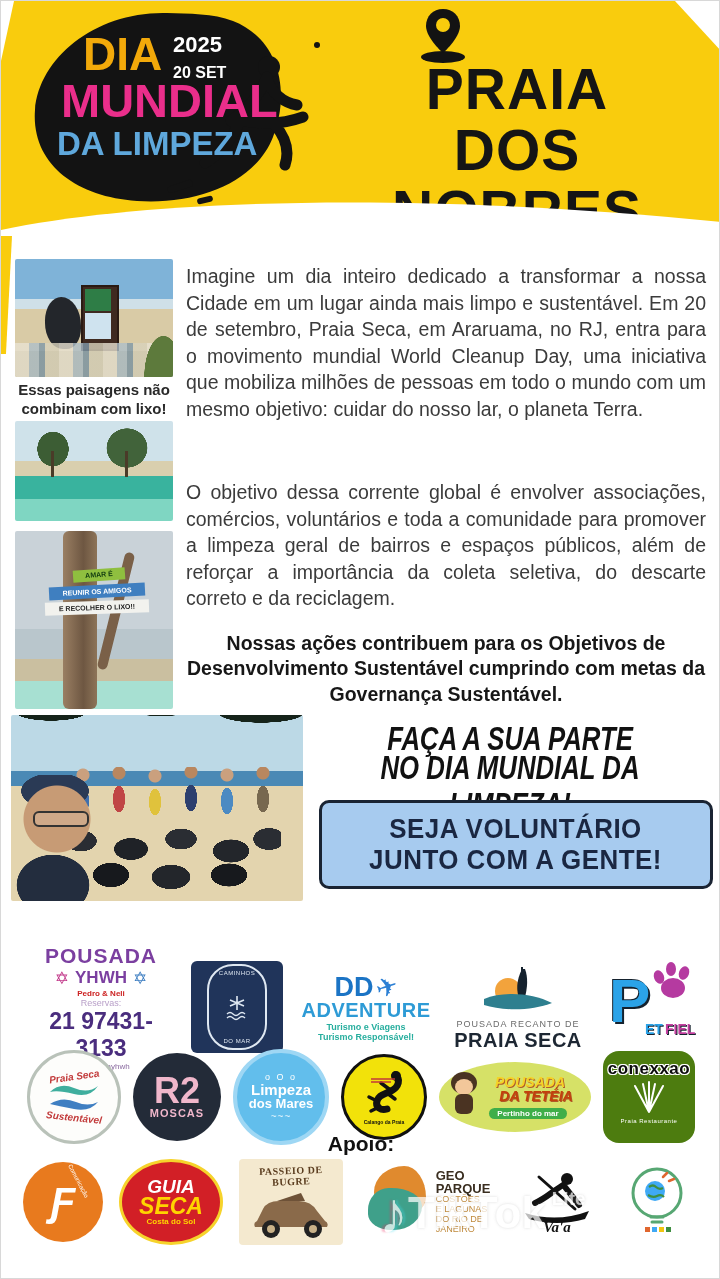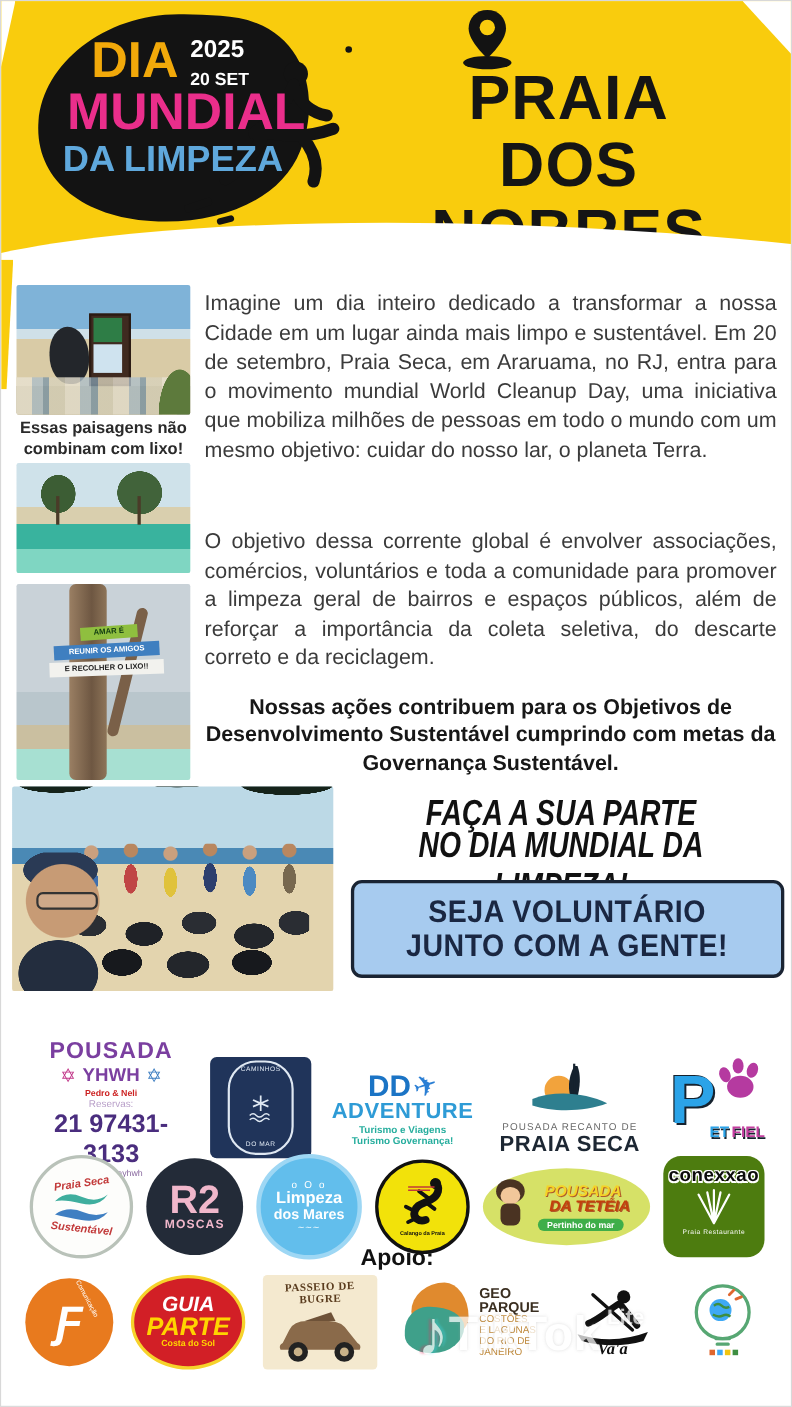--- a/index.html
+++ b/index.html
@@ -151,21 +151,21 @@
       </div>
     </div>
 
     <div class="logo-card" style="width:138px;">
       <div style="display:flex;align-items:center;gap:2px;justify-content:center;">
         <span style="font-size:27px;font-weight:900;color:#1B74C5;">DD</span>
         <span style="font-size:26px;color:#2b7fd4;transform:rotate(-18deg);display:inline-block;">✈</span>
       </div>
       <div style="font-size:20px;font-weight:900;color:#2E9BD6;letter-spacing:.5px;margin-top:-4px;">ADVENTURE</div>
       <div style="font-size:9px;font-weight:700;color:#27AE9E;">Turismo e Viagens</div>
-      <div style="font-size:9px;font-weight:700;color:#27AE9E;">Turismo Governança!</div>
+      <div style="font-size:9px;font-weight:700;color:#27AE9E;">Turismo Responsável!</div>
     </div>
 
     <div class="logo-card" style="width:138px;">
       <svg width="80" height="56" viewBox="0 0 80 56">
         <circle cx="30" cy="28" r="13" fill="#F2A33C"></circle>
         <path d="M44 6 C38 18 38 28 42 38 L46 38 C50 24 50 14 47 6 Z" fill="#15222e"></path>
         <rect x="43" y="4" width="2" height="36" fill="#15222e"></rect>
         <path d="M6 36 C26 28 54 30 74 40 C54 48 24 48 6 42 Z" fill="#2e7f8f"></path>
       </svg>
       <div style="font-size:9px;color:#6b6b6b;letter-spacing:1px;">POUSADA RECANTO DE</div>
@@ -244,21 +244,21 @@
 
   <div class="logo-row" style="top:1158px;height:86px;gap:16px;">
 
     <div class="logo-card circle" style="width:80px;height:80px;background:#E87A1E;">
       <span style="font-size:40px;font-weight:900;font-style:italic;color:#fff;">Ƒ</span>
       <span style="position:absolute;top:16px;right:6px;font-size:6px;color:#fff;transform:rotate(62deg);">Comunicação</span>
     </div>
 
     <div class="logo-card circle" style="width:98px;height:80px;background:#D21F26;border:3px solid #F6D32B;">
       <div style="font-size:19px;font-weight:900;font-style:italic;color:#fff;line-height:.95;">GUIA</div>
-      <div style="font-size:23px;font-weight:900;font-style:italic;color:#FFD400;line-height:.95;">PARTE</div>
+      <div style="font-size:23px;font-weight:900;font-style:italic;color:#FFD400;line-height:.95;">SECA</div>
       <div style="font-size:8px;color:#FFD400;font-weight:700;">Costa do Sol</div>
     </div>
 
     <div class="logo-card" style="width:104px;height:86px;background:#F4E9CF;border-radius:4px;">
       <div style="font-size:10px;font-weight:800;color:#5a3c1e;font-family:'Liberation Serif',serif;letter-spacing:.5px;transform:rotate(-2deg);">PASSEIO DE BUGRE</div>
       <svg width="88" height="52" viewBox="0 0 88 52">
         <path d="M10 34 L16 22 Q20 14 32 14 L52 14 Q64 14 70 24 L78 34 Q82 36 80 40 L8 40 Q6 36 10 34 Z" fill="#8a6a4a"></path>
         <path d="M30 14 L54 6 L58 14 Z" fill="#6e5238"></path>
         <circle cx="24" cy="42" r="9" fill="#222"></circle>
           <circle cx="24" cy="42" r="4" fill="#c9b astro"></circle>

